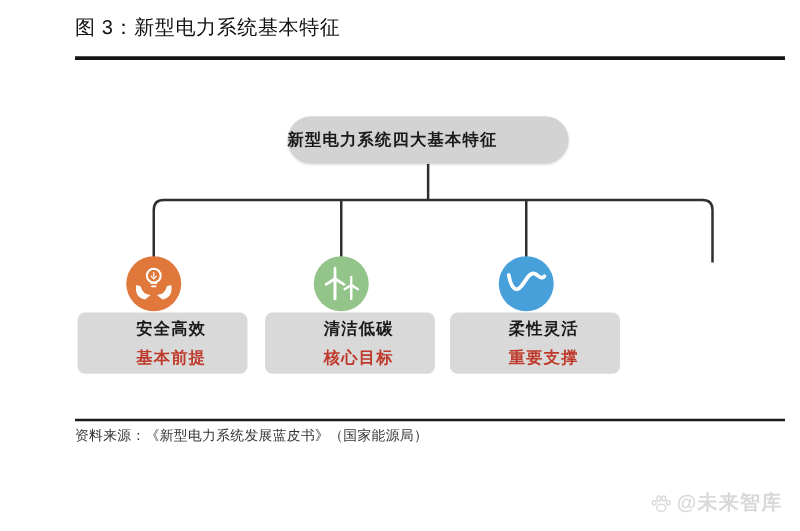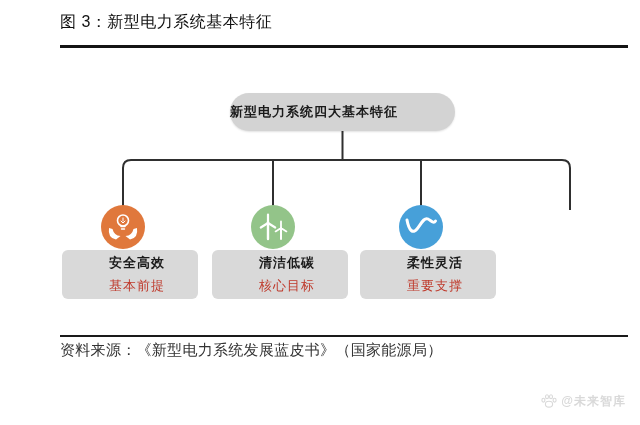--- a/index.html
+++ b/index.html
@@ -53,41 +53,41 @@
     display:flex;flex-direction:column;align-items:center;justify-content:center;
     gap:5px;
     padding-left:14px;
   }
   .node-title{
     font-family:"Liberation Serif",serif;
     font-size:13px;font-weight:bold;color:#1a1a1a;letter-spacing:1px;
   }
   .node-subtitle{
     font-family:"Liberation Serif",serif;
-    font-size:13px;font-weight:normal;color:#bf392b;letter-spacing:1px;
+    font-size:13px;font-weight:bold;color:#bf392b;letter-spacing:1px;
   }
 
   
   .source-rule{
     position:absolute;left:60px;top:335px;width:568px;height:2px;
     background:#1a1a1a;
   }
   .source-text{
     position:absolute;left:60px;top:341px;
-    font-size:15px;color:#333;letter-spacing:0.3px;
+    font-size:11px;color:#333;letter-spacing:0.3px;
   }
 
   
   .watermark{
     position:absolute;right:14px;top:392px;
     display:flex;align-items:center;gap:3px;
     color:#d9d9d9;
   }
   .watermark .wm-text{
-    font-size:12px;font-weight:bold;letter-spacing:1px;text-align:center;
+    font-size:16px;font-weight:bold;letter-spacing:1px;text-align:center;
   }
 </style>
 </head>
 <body>
 
 <div class="page">
 
   <div class="fig-title">图 3：新型电力系统基本特征</div>
   <div class="title-rule"></div>
 

